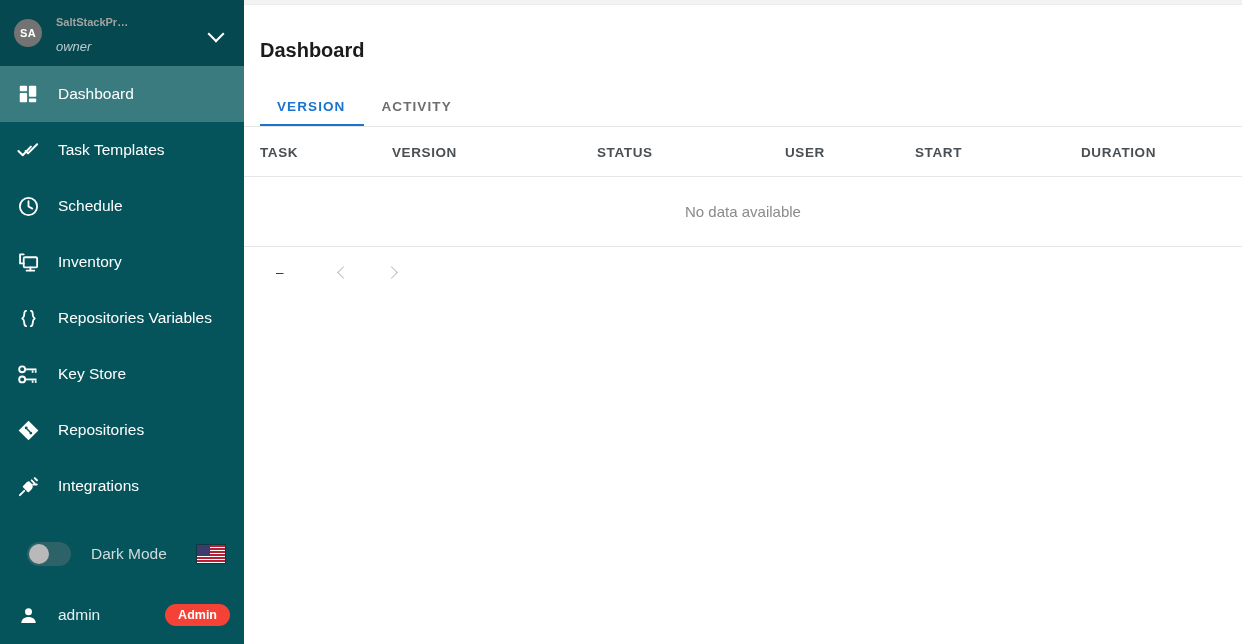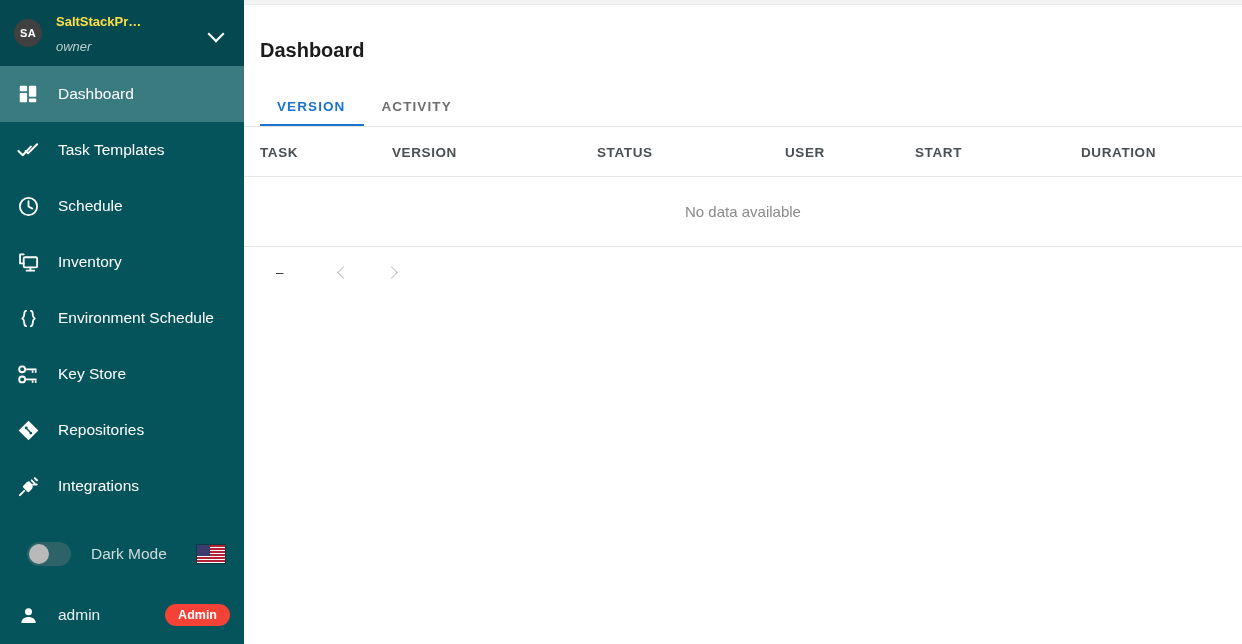--- a/index.html
+++ b/index.html
@@ -37,33 +37,33 @@
     height: 66px;
     display: flex;
     align-items: center;
     padding: 0 12px 0 14px;
     background: #05484f;
     cursor: pointer;
   }
   .avatar {
     width: 28px; height: 28px;
     border-radius: 50%;
-    background: #404040;
+    background: #737373;
     color: #fff;
     font-size: 11px;
     font-weight: bold;
     display: flex; align-items: center; justify-content: center;
     flex: 0 0 28px;
     letter-spacing: .3px;
   }
   .account-text { margin-left: 14px; flex: 1 1 auto; min-width: 0; }
   .account-name {
-    font-size: 13px;
-    font-weight: bold;
-    color: #fde047;
+    font-size: 11px;
+    font-weight: bold;
+    color: #a3a3a3;
     line-height: 20px;
     white-space: nowrap;
     overflow: hidden;
   }
   .account-role {
     font-size: 13px;
     color: #b9cdd0;
     line-height: 17px;
     margin-top: 6px;
     font-style: italic;
@@ -355,21 +355,21 @@
           <span class="nav-label">Inventory</span>
         </li>
 
         <li class="nav-item">
           <span class="nav-icon">
             <svg width="23" height="23" viewBox="0 0 24 24" fill="none" stroke="currentColor" stroke-width="1.9" stroke-linecap="round" stroke-linejoin="round">
               <path d="M9.5 4 C7.5 4 7.5 6 7.5 8 C7.5 10.5 5.5 12 5.5 12 C5.5 12 7.5 13.5 7.5 16 C7.5 18 7.5 20 9.5 20"></path>
               <path d="M14.5 4 C16.5 4 16.5 6 16.5 8 C16.5 10.5 18.5 12 18.5 12 C18.5 12 16.5 13.5 16.5 16 C16.5 18 16.5 20 14.5 20"></path>
             </svg>
           </span>
-          <span class="nav-label">Environment Schedule</span>
+          <span class="nav-label">Repositories Variables</span>
         </li>
 
         <li class="nav-item">
           <span class="nav-icon">
             <svg width="23" height="23" viewBox="0 0 24 24" fill="currentColor">
               <circle cx="5.4" cy="6.6" r="3.1" fill="none" stroke="currentColor" stroke-width="2"></circle>
               <rect x="8.3" y="5.7" width="12" height="1.9"></rect>
               <rect x="15.4" y="7.6" width="1.8" height="2.6"></rect>
               <rect x="18.6" y="7.6" width="1.8" height="2.6"></rect>
               <circle cx="5.4" cy="17.1" r="3.1" fill="none" stroke="currentColor" stroke-width="2"></circle>

